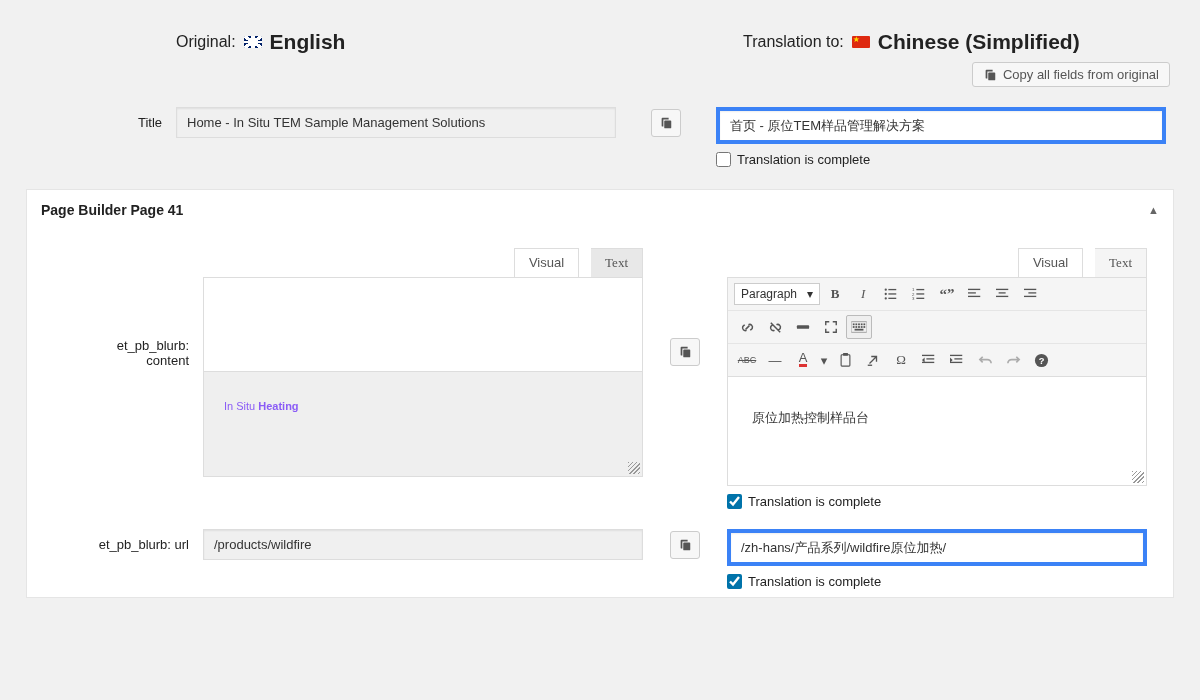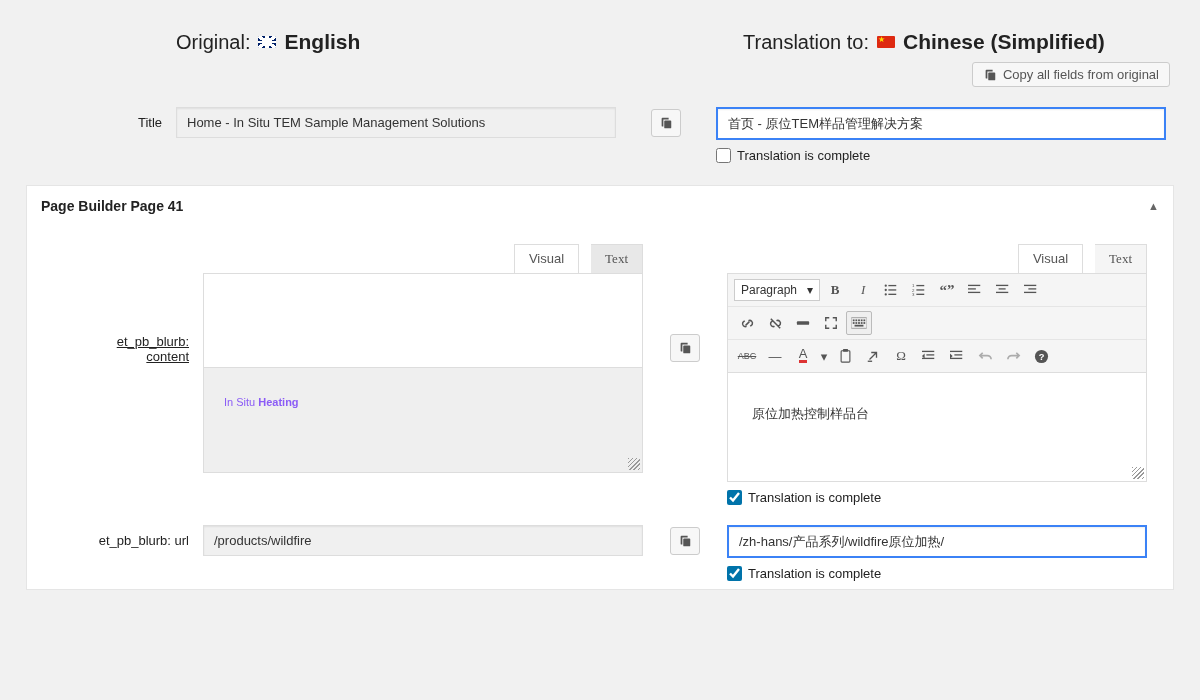--- a/index.html
+++ b/index.html
@@ -1,47 +1,47 @@
 <!DOCTYPE html>
 <html><head>
 <meta charset="utf-8">
 <style>
 * { box-sizing: border-box; margin: 0; padding: 0; }
 body { font-family: -apple-system, BlinkMacSystemFont, "Segoe UI", Arial, sans-serif; background: #f1f1f1; color: #23282d; font-size: 13px; }
 .container { width: 1200px; height: 700px; overflow: hidden; position: relative; }
 .header-row { display: flex; padding: 30px 0 8px 0; }
 .header-left { flex: 1; padding-left: 176px; display: flex; align-items: center; gap: 8px; }
 .header-right { flex: 1; padding-left: 110px; display: flex; align-items: center; gap: 8px; }
-.header-label { font-size: 20px; font-weight: 400; color: #222; }
+.header-label { font-size: 16px; font-weight: 400; color: #222; }
 .header-lang { font-size: 21px; font-weight: 700; color: #222; }
 .flag { display: inline-block; width: 18px; height: 12px; border-radius: 1px; }
 .flag-uk { background: linear-gradient(to bottom, #012169 0%, #012169 100%); position: relative; overflow: hidden; }
 .flag-uk::before { content: ""; position: absolute; inset: 0; background: linear-gradient(to bottom right, transparent 42%, white 42%, white 58%, transparent 58%), linear-gradient(to bottom left, transparent 42%, white 42%, white 58%, transparent 58%); }
 .flag-uk::after { content: ""; position: absolute; inset: 0; background: linear-gradient(to bottom, transparent 38%, white 38%, white 62%, transparent 62%), linear-gradient(to right, transparent 40%, white 40%, white 60%, transparent 60%); }
 .flag-cn { background: #de2910; position: relative; }
 .flag-cn::after { content: "★"; color: #ffde00; font-size: 8px; position: absolute; left: 1px; top: -1px; }
 .copy-all-row { display: flex; justify-content: flex-end; padding: 0 30px 16px 0; }
 .btn { background: #f7f7f7; border: 1px solid #ccc; color: #555; padding: 4px 10px; border-radius: 3px; font-size: 13px; cursor: pointer; display: inline-flex; align-items: center; gap: 6px; }
 .field-row { display: flex; align-items: flex-start; padding: 4px 30px; }
 .field-label { width: 146px; text-align: right; padding-right: 14px; padding-top: 8px; font-size: 13px; color: #222; }
 .field-original { width: 440px; }
 .field-mid { width: 100px; display: flex; justify-content: center; padding-top: 2px; }
 .field-translation { flex: 1; padding-right: 4px; }
 input[type=text].ro { background: #f0f0f0; border: 1px solid #ddd; padding: 7px 10px; width: 100%; font-size: 13px; color: #333; box-shadow: inset 0 1px 2px rgba(0,0,0,.07); }
-input[type=text].rw { background: #fff; border: 2px solid #3b82f6; padding: 7px 10px; width: 100%; font-size: 13px; color: #333; box-shadow: inset 0 1px 2px rgba(0,0,0,.07); }
+input[type=text].rw { background: #fff; border: 4px solid #3b82f6; padding: 7px 10px; width: 100%; font-size: 13px; color: #333; box-shadow: inset 0 1px 2px rgba(0,0,0,.07); }
 .copy-btn { width: 30px; height: 28px; background: #f7f7f7; border: 1px solid #ccc; border-radius: 3px; cursor: pointer; display: flex; align-items: center; justify-content: center; color: #555; }
 .check-row { display: flex; align-items: flex-start; gap: 6px; margin-top: 8px; font-size: 13px; color: #222; }
 .check-row input[type=checkbox] { width: 15px; height: 15px; accent-color: #0073aa; }
 .panel { background: #fff; border: 1px solid #e5e5e5; margin: 18px 26px 0 26px; }
 .panel-header { display: flex; align-items: center; justify-content: space-between; padding: 12px 14px; cursor: pointer; }
 .panel-title { font-size: 14px; font-weight: 700; color: #222; }
 .caret { font-size: 11px; color: #666; }
 .panel-body { padding: 18px 6px 8px 6px; }
 .editor-row { display: flex; align-items: flex-start; padding: 0 0 8px 0; }
-.editor-label { width: 170px; text-align: right; padding-right: 14px; padding-top: 90px; font-size: 13px; color: #222; text-decoration: underline; }
+.editor-label { width: 170px; text-align: right; padding-right: 14px; padding-top: 90px; font-size: 13px; color: #222; }
 .editor-original { width: 440px; }
 .editor-mid { width: 84px; display: flex; justify-content: center; padding-top: 90px; }
 .editor-translation { flex: 1; padding-right: 20px; }
 .tabs { display: flex; justify-content: flex-end; gap: 12px; margin-bottom: -1px; }
 .tab { border: 1px solid #ddd; background: #f5f5f5; padding: 6px 14px; font-size: 13px; color: #555; cursor: pointer; }
 .tab.active { background: #e8e8e8; }
 .tab + .tab { border-left: none; font-family: Liberation Serif, serif; }
 .ro-box { background: #fff; border: 1px solid #ddd; height: 200px; position: relative; }
 .ro-box-content { position: absolute; left: 0; right: 0; bottom: 0; height: 105px; background: #efefef; border-top: 1px solid #ddd; padding: 28px 20px; font-size: 11px; color: #8b5cf6; }
 .ro-box-content strong { font-weight: 700; }

